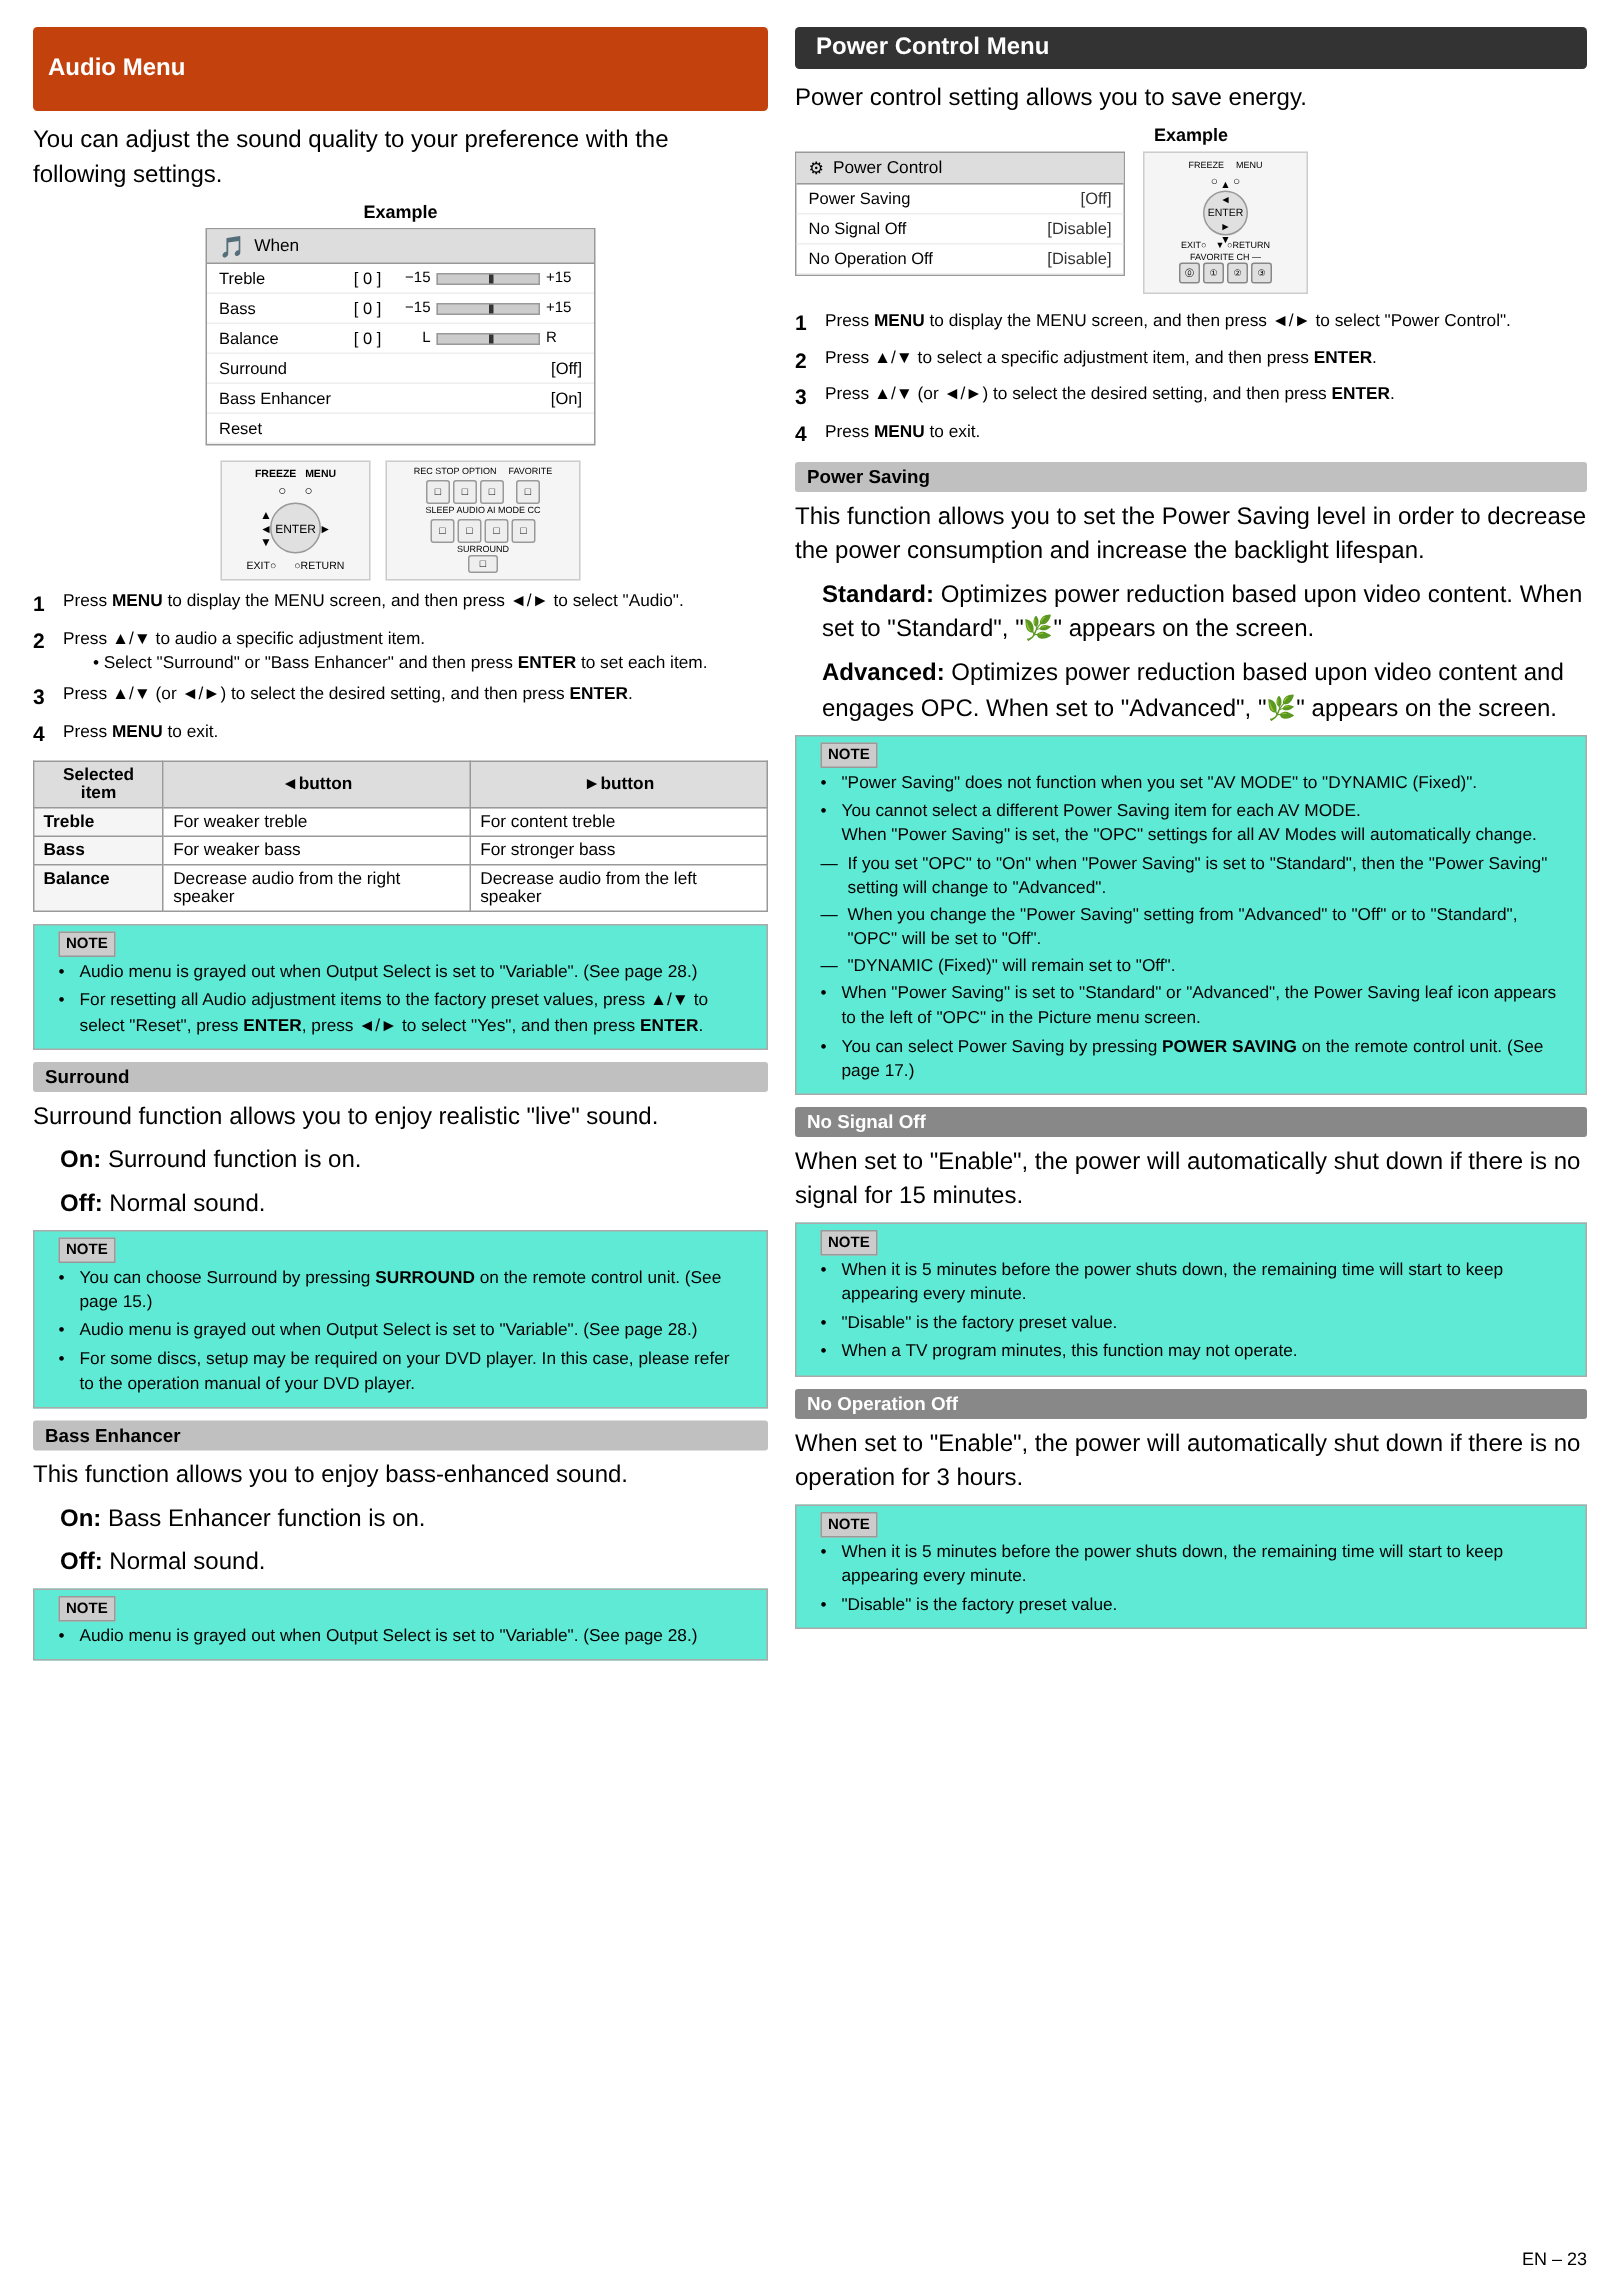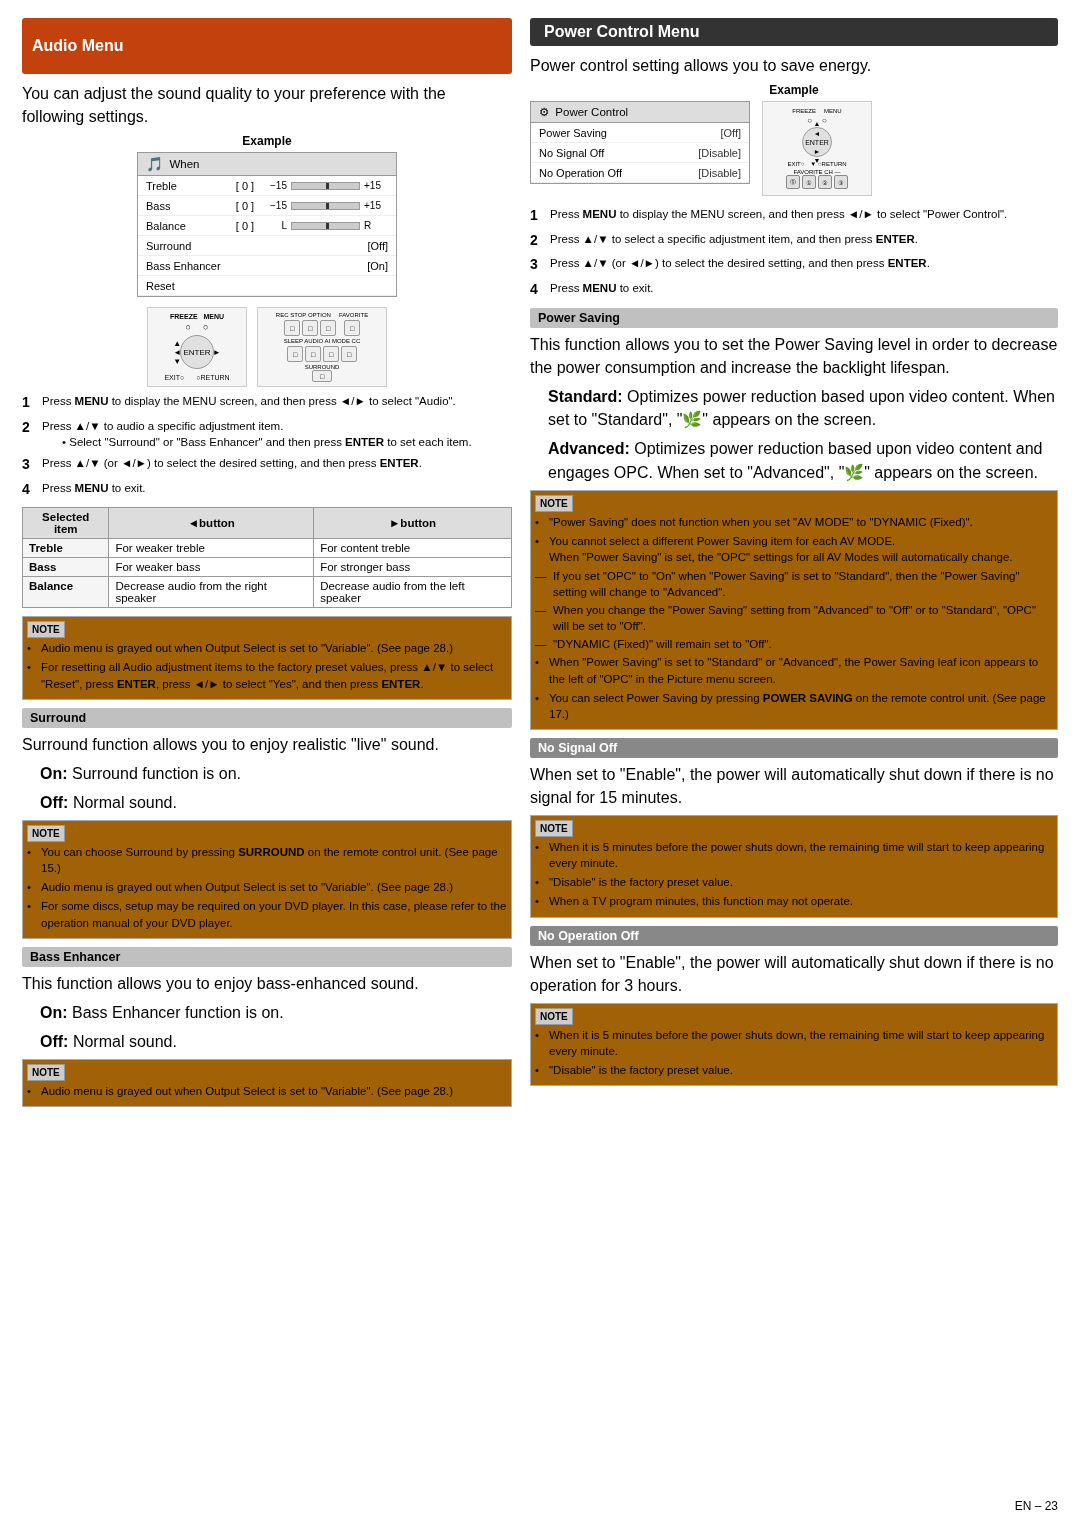--- a/index.html
+++ b/index.html
@@ -175,23 +175,23 @@
     .table-section td {
       border: 1px solid #999;
       padding: 3px 6px;
       vertical-align: top;
     }
     .table-section td:first-child {
       font-weight: bold;
       background: #f5f5f5;
     }
     .note-box {
-      background: #a16207;
+      background: #5eead4;
       border: 1px solid #aaa;
-      padding: 4px 4px;
+      padding: 4px 16px;
       margin: 6px 0;
       font-size: 11px;
       line-height: 1.5;
     }
     .note-label {
       font-weight: bold;
       font-size: 10px;
       background: #ccc;
       border: 1px solid #999;
       padding: 0 4px;

